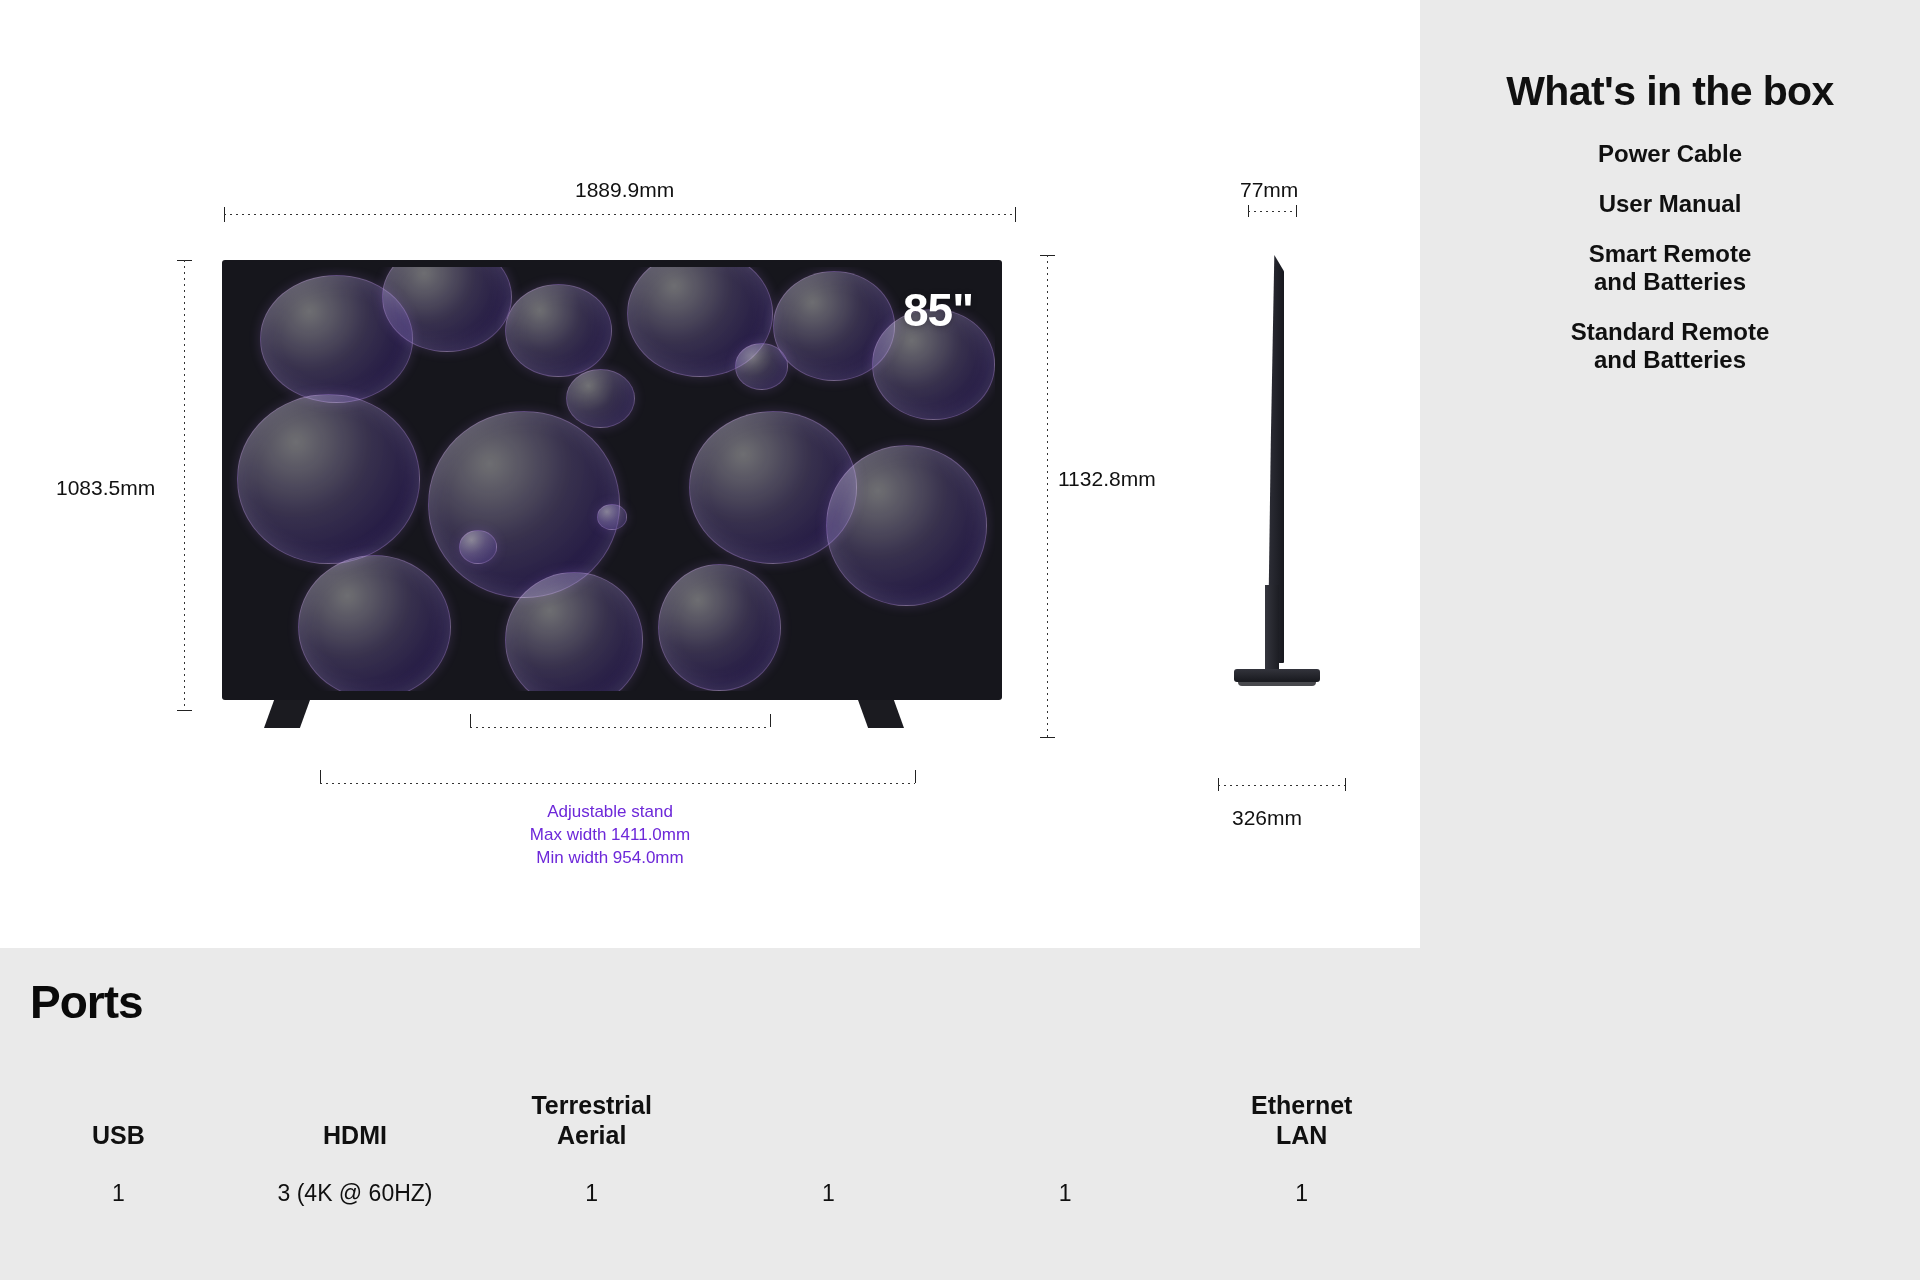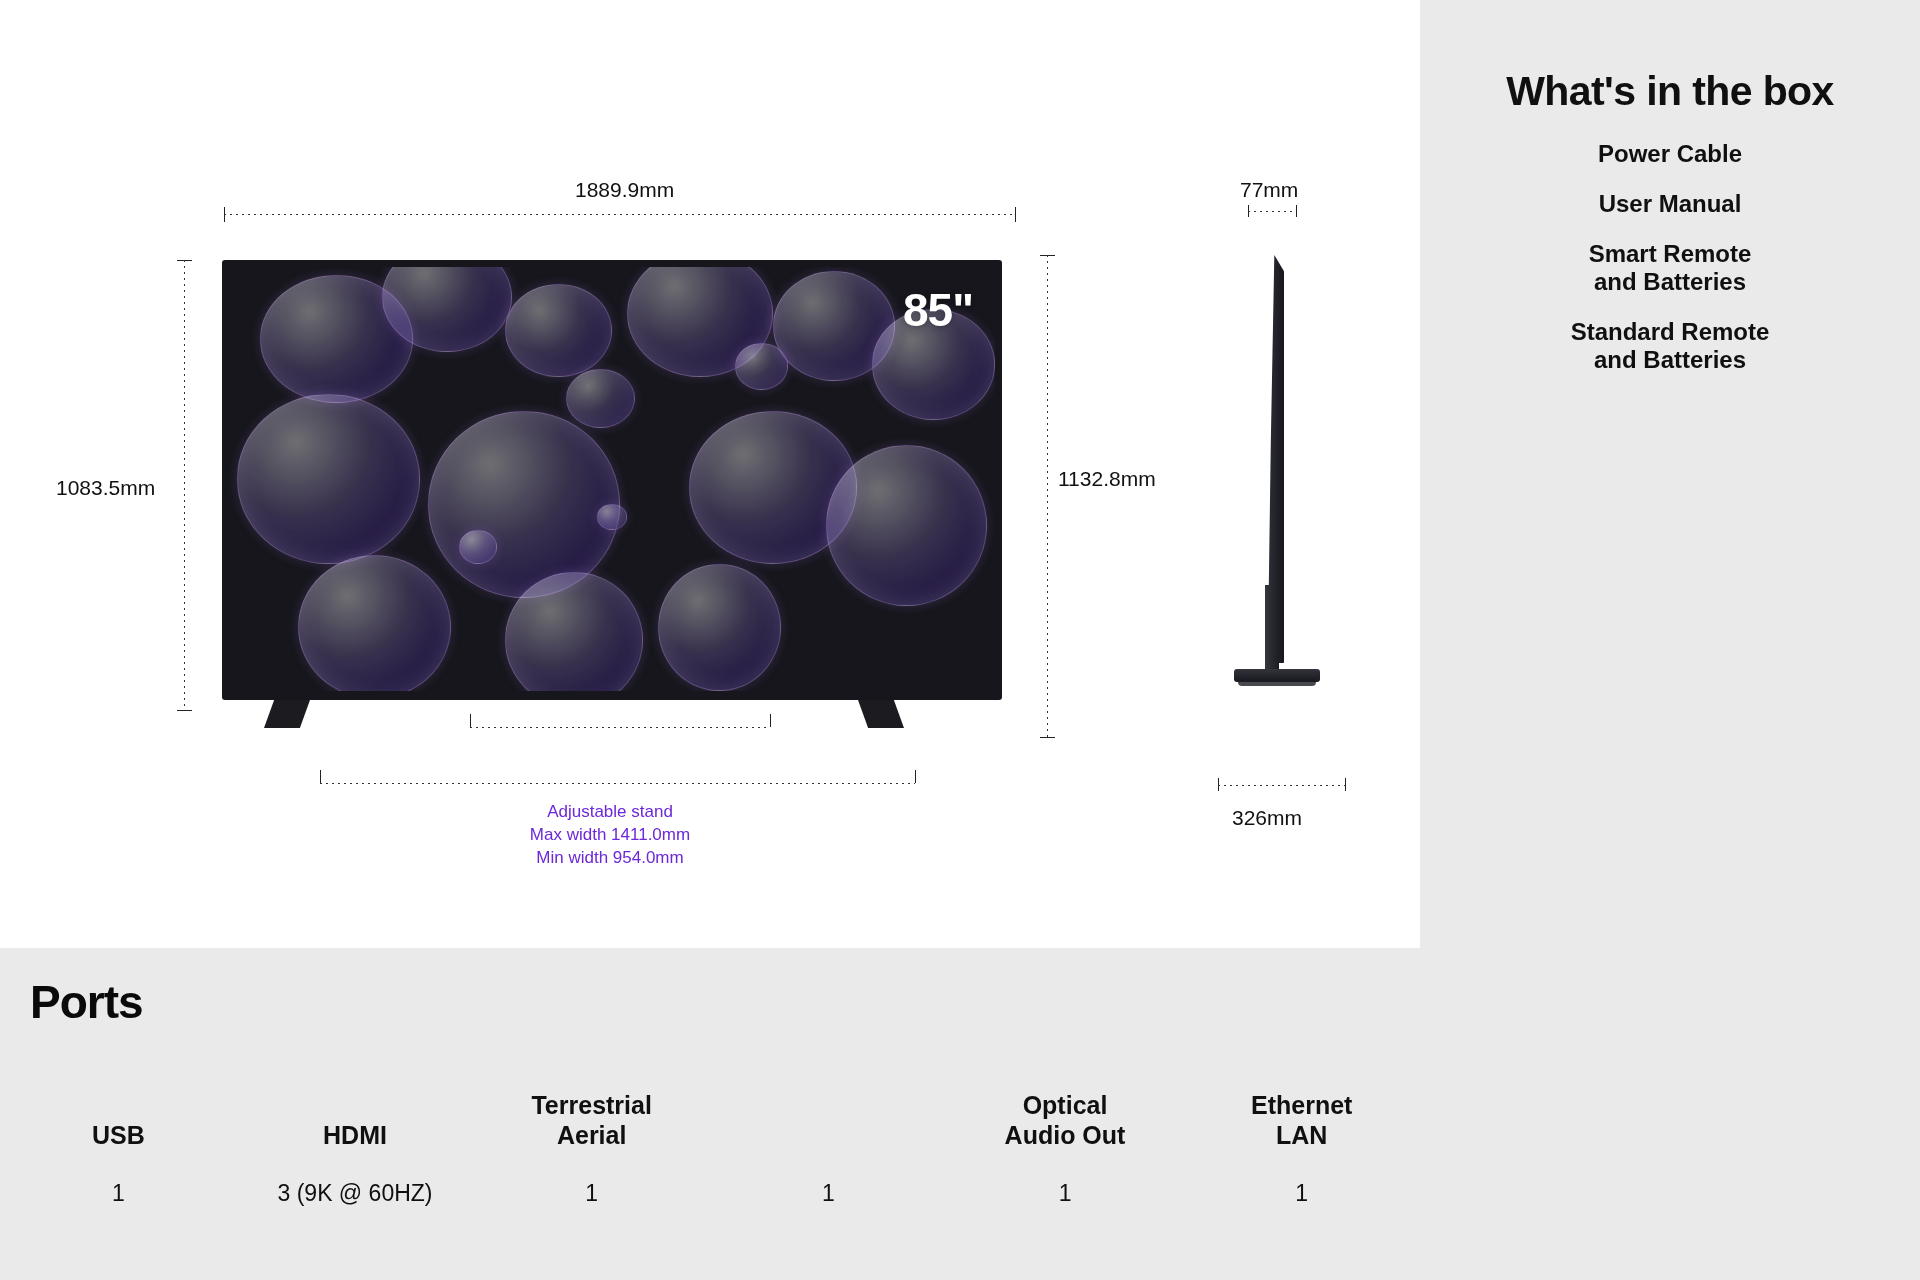--- a/index.html
+++ b/index.html
@@ -175,33 +175,31 @@
 
   <div class="ports-band">
     <div class="ports-title">Ports</div>
     <div class="ports-row">
       <div class="port-col">
         <div class="port-label">USB</div>
         <div class="port-value">1</div>
       </div>
       <div class="port-col">
         <div class="port-label">HDMI</div>
-        <div class="port-value">3 (9K @ 60HZ)</div>
+        <div class="port-value">3 (4K @ 60HZ)</div>
       </div>
       <div class="port-col">
         <div class="port-label">Terrestrial
 Aerial</div>
         <div class="port-value">1</div>
       </div>
       <div class="port-col">
         <div class="port-value">1</div>
       </div>
       <div class="port-col">
-        <div class="port-label">Optical
-Audio Out</div>
         <div class="port-value">1</div>
       </div>
       <div class="port-col">
         <div class="port-label">Ethernet
 LAN</div>
         <div class="port-value">1</div>
       </div>
     </div>
   </div>
 

